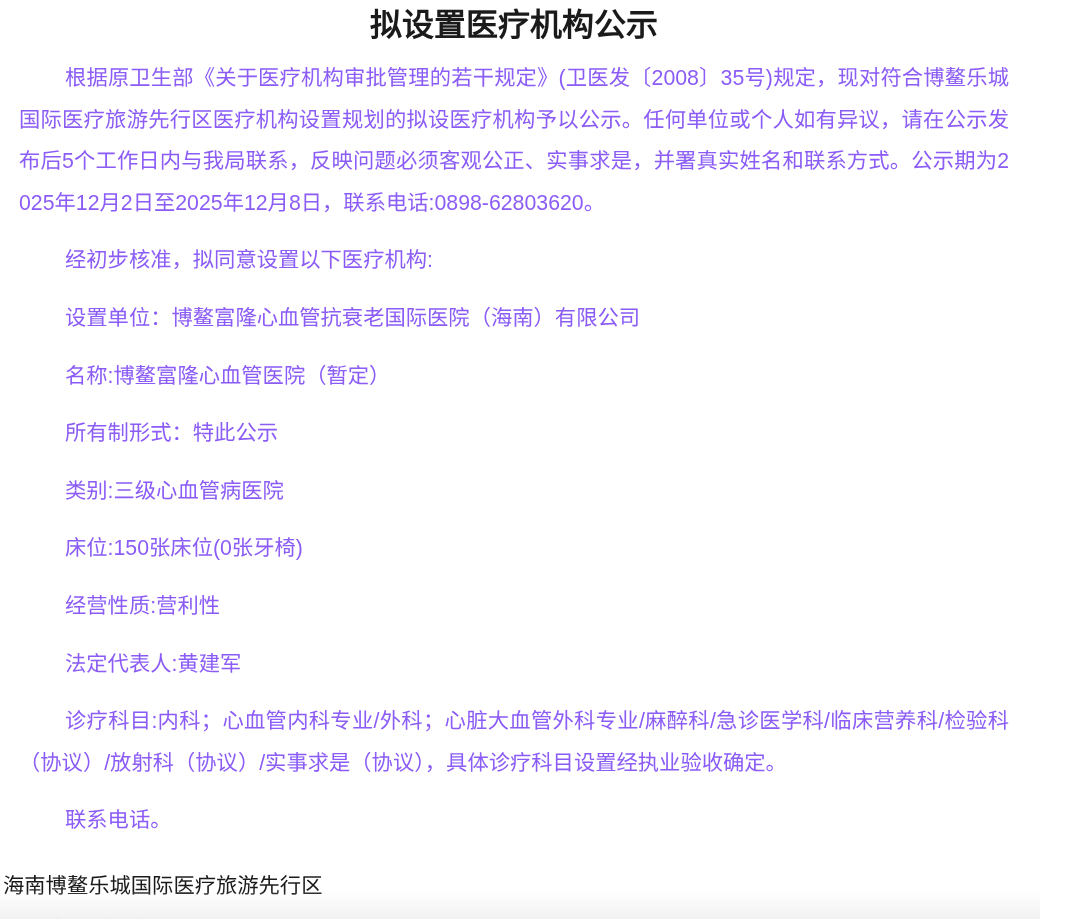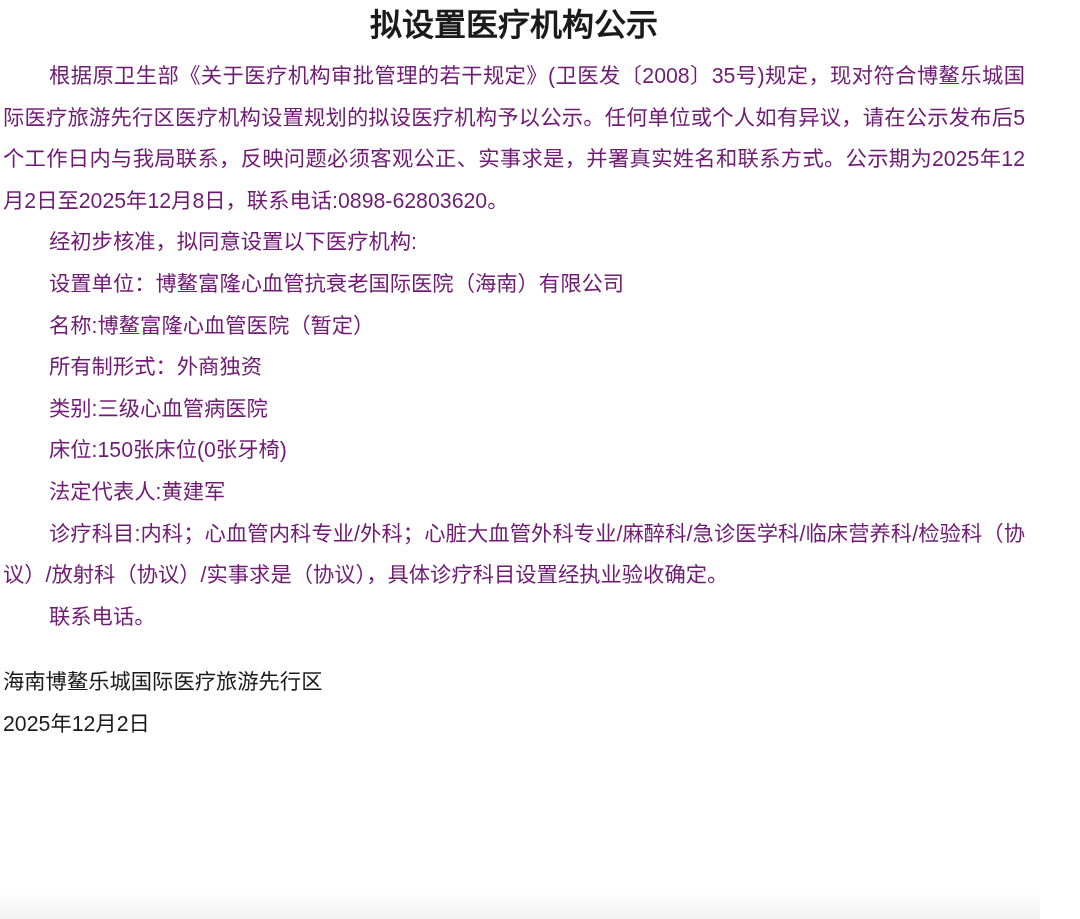--- a/index.html
+++ b/index.html
@@ -24,27 +24,27 @@
     line-height: 34px;
     font-weight: 700;
     text-align: center;
     color: #1a1a1a;
     letter-spacing: 0;
   }
   .doc-body {
     margin-top: 14px;
   }
   .para {
-    margin: 0;
+    margin: 16px;
     font-size: 21.3px;
     line-height: 41.6px;
     text-align: justify;
     text-justify: inter-ideograph;
     text-indent: 46px;
-    color: #701a75;
+    color: #8b5cf6;
     word-break: break-all;
   }
   .signature {
     margin-top: 24px;
   }
   .signature p {
     margin: 0;
     font-size: 21.3px;
     line-height: 41.6px;
     color: #1a1a1a;
@@ -67,23 +67,24 @@
 
 <div class="page">
 
   <h1 class="doc-title">拟设置医疗机构公示</h1>
 
   <div class="doc-body">
     <p class="para">根据原卫生部《关于医疗机构审批管理的若干规定》(卫医发〔2008〕35号)规定，现对符合博鳌乐城国际医疗旅游先行区医疗机构设置规划的拟设医疗机构予以公示。任何单位或个人如有异议，请在公示发布后5个工作日内与我局联系，反映问题必须客观公正、实事求是，并署真实姓名和联系方式。公示期为2025年12月2日至2025年12月8日，联系电话:0898-62803620。</p>
     <p class="para">经初步核准，拟同意设置以下医疗机构:</p>
     <p class="para">设置单位：博鳌富隆心血管抗衰老国际医院（海南）有限公司</p>
     <p class="para">名称:博鳌富隆心血管医院（暂定）</p>
-    <p class="para">所有制形式：外商独资</p>
+    <p class="para">所有制形式：特此公示</p>
     <p class="para">类别:三级心血管病医院</p>
     <p class="para">床位:150张床位(0张牙椅)</p>
+    <p class="para">经营性质:营利性</p>
     <p class="para">法定代表人:黄建军</p>
     <p class="para">诊疗科目:内科；心血管内科专业/外科；心脏大血管外科专业/麻醉科/急诊医学科/临床营养科/检验科（协议）/放射科（协议）/实事求是（协议），具体诊疗科目设置经执业验收确定。</p>
     <p class="para">联系电话。</p>
   </div>
 
   <div class="signature">
     <p>海南博鳌乐城国际医疗旅游先行区</p>
     <p>2025年12月2日</p>
   </div>
 

